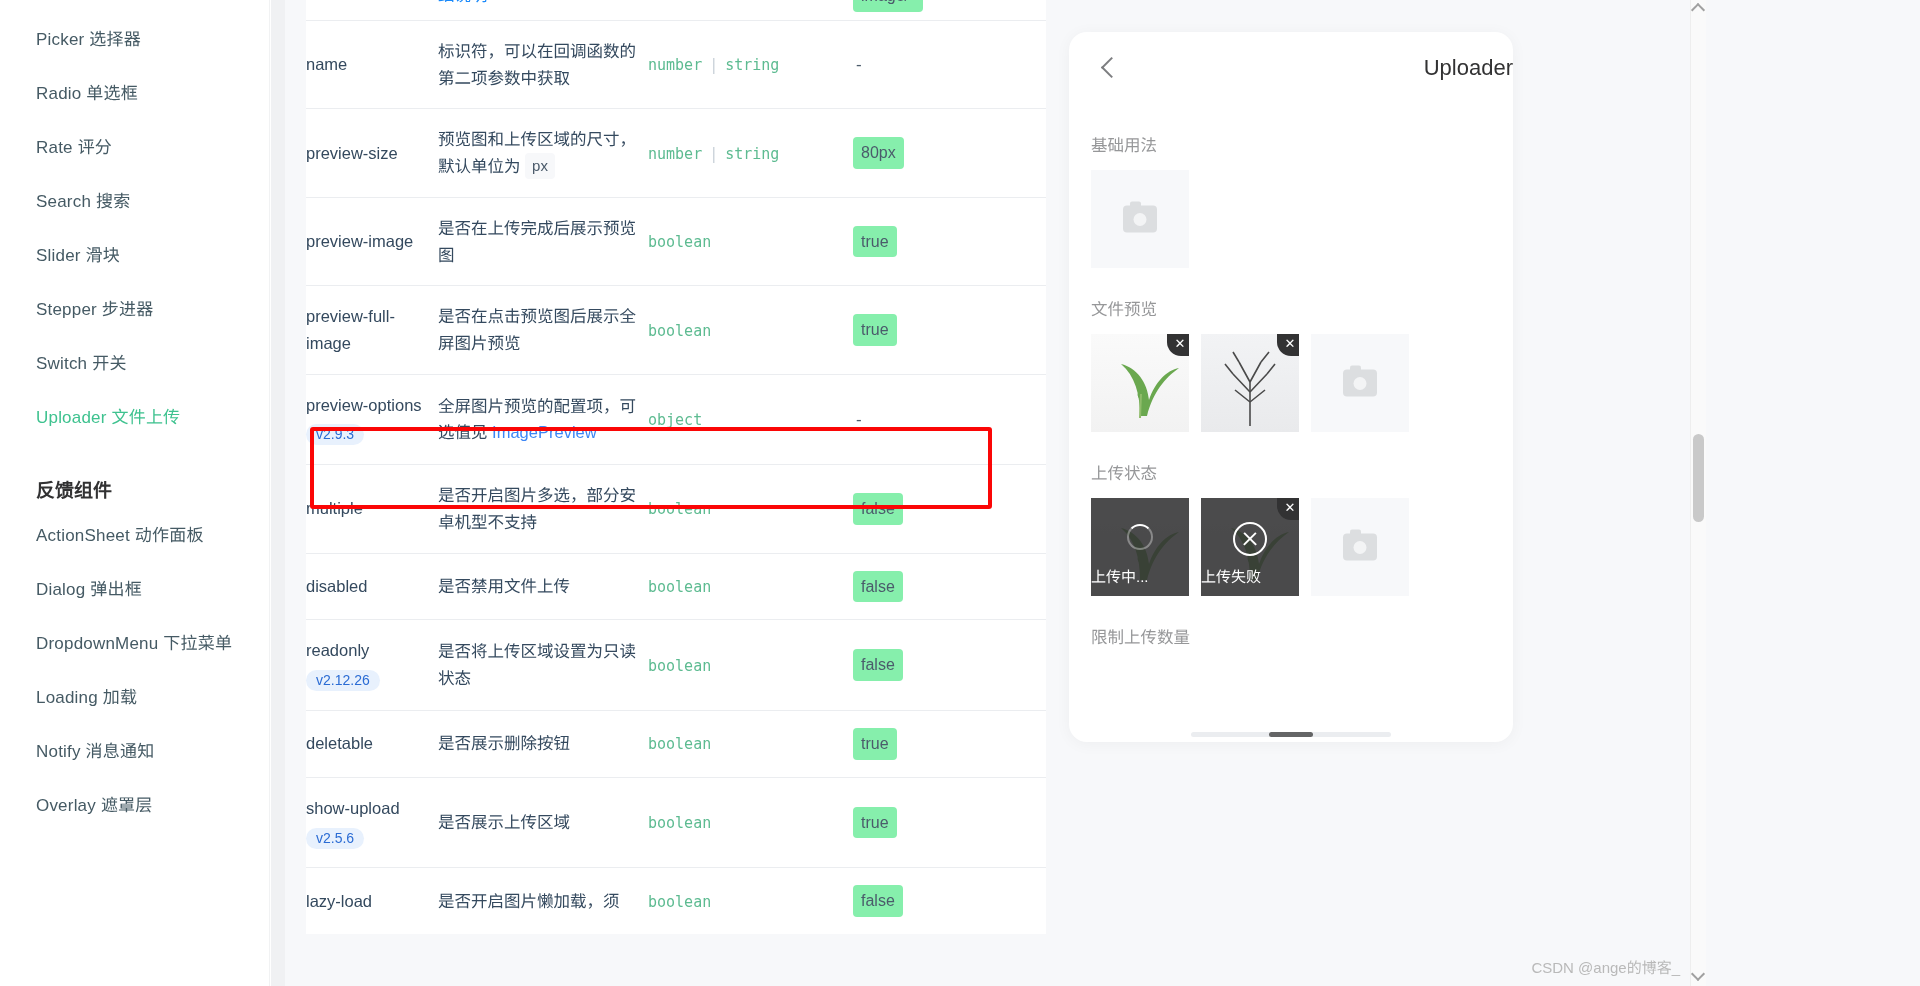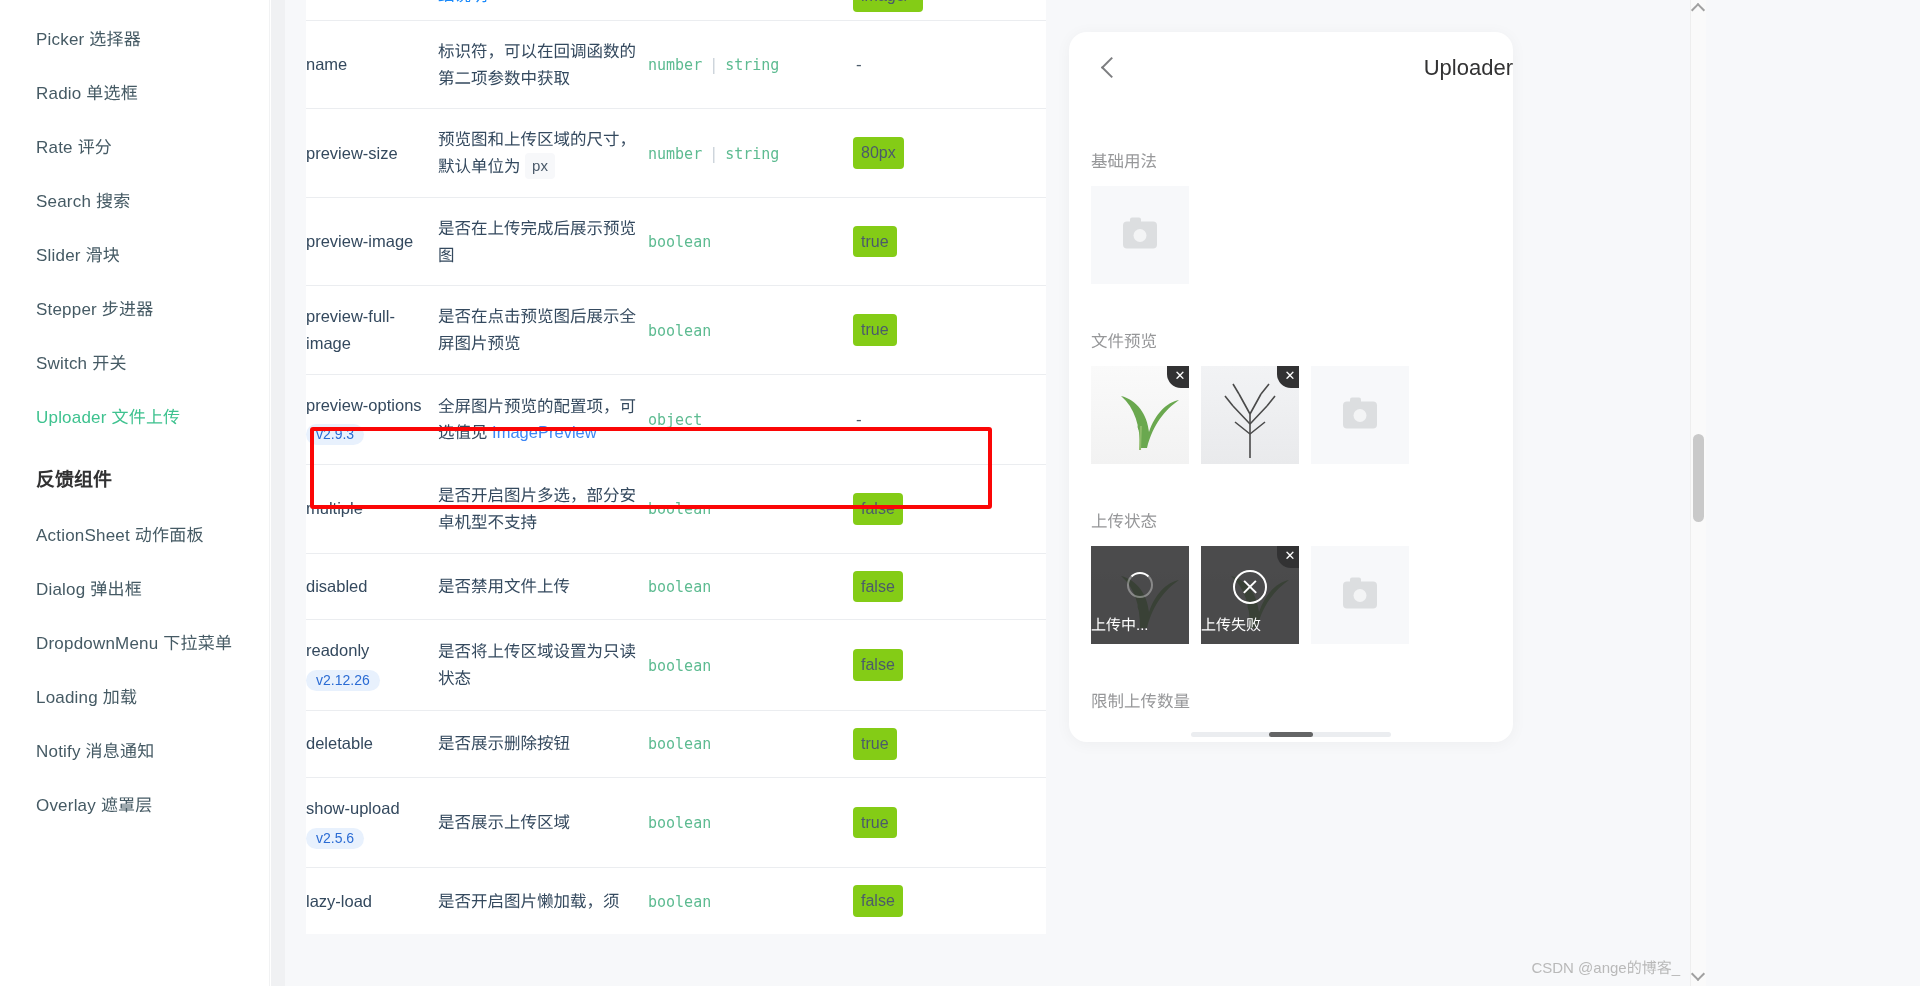--- a/index.html
+++ b/index.html
@@ -27,21 +27,21 @@
     padding-left: 36px;
     font-size: 17px;
     color: #455a64;
     letter-spacing: .2px;
     white-space: nowrap;
     cursor: pointer;
   }
   .nav-item.active { color: #3ec28f; align-items: center; }
   .nav-group {
     height: 54px;
-    display: flex; align-items: center;
+    display: flex; align-items: flex-end;
     padding-left: 36px; padding-bottom: 4px;
     font-size: 19px;
     font-weight: bold;
     color: #323233;
     white-space: nowrap;
   }
   .nav-spacer { height: 10px; }
 
   
   .doc {
@@ -77,21 +77,21 @@
   td.cell-default { }
   .type {
     font-family: "DejaVu Sans Mono", "Liberation Mono", monospace;
     font-size: 15px;
     color: #5dbb91;
     white-space: nowrap;
   }
   .type .sep { color: #c8d0d8; padding: 0 7px; font-weight: 300; }
   .pill {
     display: inline-block;
-    background: #84cc16;
+    background: #86efac;
     border-radius: 4px;
     padding: 3px 8px;
     font-size: 16px;
     color: #4b5b6b;
   }
   .dash { color: #4b5b6b; font-size: 17px; padding-left: 3px; }
   .inline-code {
     display: inline-block;
     background: #f7f8fa;
     border-radius: 4px;
@@ -164,21 +164,21 @@
     position: absolute; left: 5px; top: 2px;
     width: 13px; height: 13px;
     border-left: 2.4px solid #7d7e80;
     border-bottom: 2.4px solid #7d7e80;
     transform: rotate(45deg);
   }
   .sec-title {
     font-size: 16.5px;
     color: #969799;
     padding: 0 0 0 22px;
-    margin-top: 44px;
+    margin-top: 28px;
     margin-bottom: 14px;
   }
   .thumbs { display: flex; gap: 12px; padding-left: 22px; }
   .thumb {
     position: relative;
     width: 98px; height: 98px;
     background: #f7f8fa;
     overflow: hidden;
     flex: 0 0 auto;
   }

